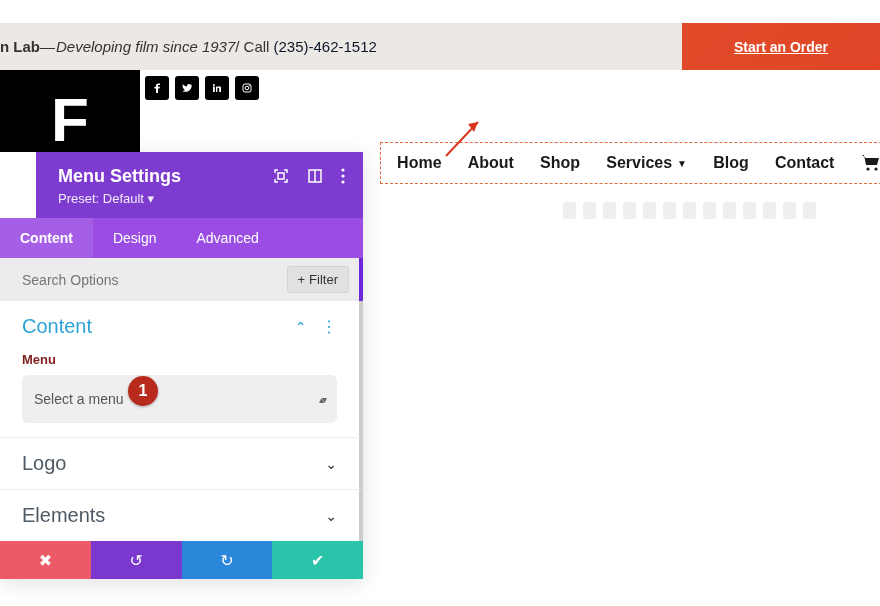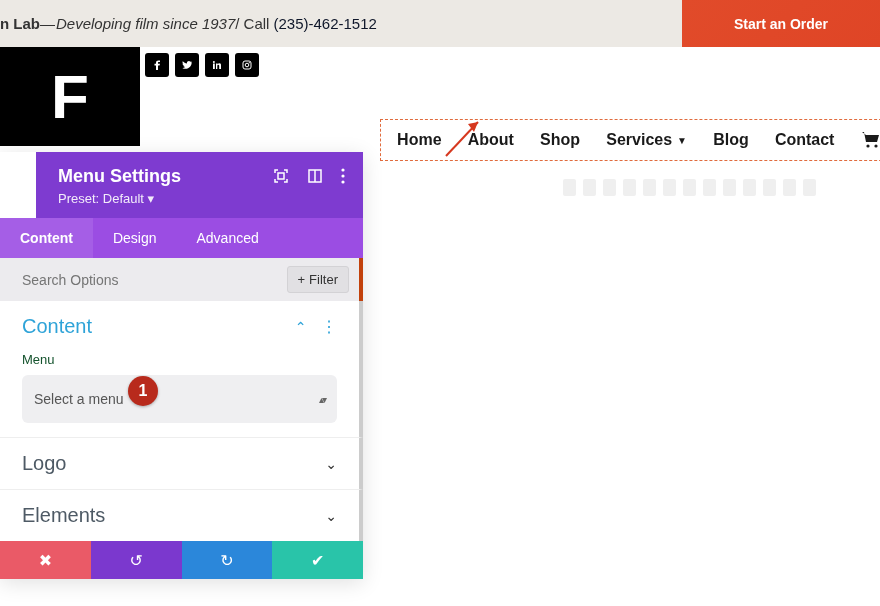--- a/index.html
+++ b/index.html
@@ -1,24 +1,24 @@
 <!DOCTYPE html>
 <html><head>
 <meta charset="utf-8">
 <style>
   * { box-sizing: border-box; margin: 0; padding: 0; }
   body { font-family: -apple-system, "Helvetica Neue", Arial, sans-serif; width: 880px; height: 606px; background: #fff; overflow: hidden; position: relative; }
 
   
-  .topbar { height: 47px; background: #ece9e4; display: flex; align-items: center; justify-content: space-between; padding-left: 0; }
+  .topbar { height: 47px; background: #ece9e4; display: flex; align-items: center; justify-content: space-between; padding-left: 0; margin-top: 23px; }
   .topbar-left { display: flex; align-items: center; font-size: 15px; color: #333; }
   .topbar-left .bold { font-weight: 700; }
   .topbar-left .ital { font-style: italic; margin-left: 1px; }
   .topbar-left .phone { color: #0f172a; margin-left: 4px; }
-  .start-order { background: linear-gradient(135deg, #e14b2a, #df4526); color: #fff; height: 47px; width: 198px; display: flex; align-items: center; justify-content: center; font-size: 14px; font-weight: 600; }
+  .start-order { background: linear-gradient(135deg, #e14b2a, #df4526); color: #fff; height: 47px; width: 198px; display: flex; align-items: center; justify-content: center; font-size: 14px; font-weight: 600; text-decoration: underline; }
 
   
   .header { position: relative; display:flex; }
   .logo-block { width:140px; height:99px; background:#000; display:flex; align-items:center; justify-content:center; }
   .logo-block .F { color:#fff; font-size:62px; font-weight:700; font-family: Arial, sans-serif; }
   .social-row { position:absolute; left:145px; top:6px; display:flex; gap:6px; }
   .social { width:24px; height:24px; background:#000; color:#fff; display:flex; align-items:center; justify-content:center; border-radius:3px; font-size:12px; }
 
   .nav-box { position:absolute; left:380px; top:72px; width:562px; height:42px; border:1px dashed #e06b3d; display:flex; align-items:center; justify-content:space-around; gap:14px; padding:0 10px; }
   .nav-item { font-size:16px; font-weight:700; color:#1a1a1a; display:flex; align-items:center; gap:5px; cursor:pointer; }
@@ -35,33 +35,33 @@
   .panel { position:absolute; left:0; top:152px; width:363px; box-shadow:0 4px 20px rgba(0,0,0,.12); background:#fff; }
   .panel-head { background:#7e3bd0; color:#fff; padding:14px 22px 12px;margin-left:36px; }
   .panel-head h2 { font-size:18px; font-weight:600; }
   .panel-head .preset { font-size:13px; margin-top:4px; opacity:.9; }
   .panel-head .icons { position:absolute; right:18px; top:16px; display:flex; gap:18px; }
   .panel-head .icons span { cursor:pointer; }
   .panel-tabs { background:#9b4de3; display:flex; }
   .ptab { flex:0 0 auto; padding:12px 20px; color:#fff; font-size:14px; cursor:pointer; }
   .ptab.active { background:#a55ee6; font-weight:600; }
 
-  .search-row { background:#ecebee; display:flex; align-items:center; border-right:4px solid #c2410c; justify-content:space-between; padding:8px 10px 8px 22px; }
+  .search-row { background:#ecebee; display:flex; align-items:center; border-right:4px solid #6d28d9; justify-content:space-between; padding:8px 10px 8px 22px; }
   .search-row input { background:transparent; border:none; font-size:14px; color:#888; outline:none; width:180px; }
   .filter-btn { background:#e1e0e3; border:1px solid #d3d2d5; padding:5px 10px; font-size:13px; color:#333; display:flex; align-items:center; gap:4px; border-radius:3px; cursor:pointer; }
 
   .group { padding:14px 22px; border-bottom:1px solid #eee; border-right:4px solid #ccc; }
   .group-head { display:flex; align-items:center; justify-content:space-between; cursor:pointer; }
   .group-head.open .title { color:#2ea3d8; font-size:20px; }
   .group-head .title { color:#4e5a65; font-size:20px; }
   .group .chev { color:#2ea3d8; font-size:14px; }
   .group .chev.down { color:#333; }
   .group .dots { color:#2ea3d8; margin-left:10px; }
 
-  .field-label { font-size:13px; font-weight:400; color:#14532d; margin:14px 0 8px; }
+  .field-label { font-size:13px; font-weight:700; color:#7f1d1d; margin:14px 0 8px; }
   .select-box { background:#efeff1; padding:16px 12px; font-size:14px; color:#555; border-radius:6px; display:flex; align-items:center; justify-content:space-between; cursor:pointer; }
   .select-box .updown { font-size:10px; color:#666; letter-spacing:-2px; }
 
   .callout-1 { position:absolute; left:128px; top:376px; width:30px; height:30px; border-radius:50%; background:#b82a1c; color:#fff; display:flex; align-items:center; justify-content:center; font-weight:700; font-size:16px; box-shadow:0 1px 3px rgba(0,0,0,.3); z-index:5; }
 
   .action-bar { display:flex; height:38px; }
   .abtn { flex:1; display:flex; align-items:center; justify-content:center; color:#fff; cursor:pointer; font-size:16px; }
   .abtn.close { background:#ea5a67; }
   .abtn.undo { background:#7b38ce; }
   .abtn.redo { background:#2b87da; }

